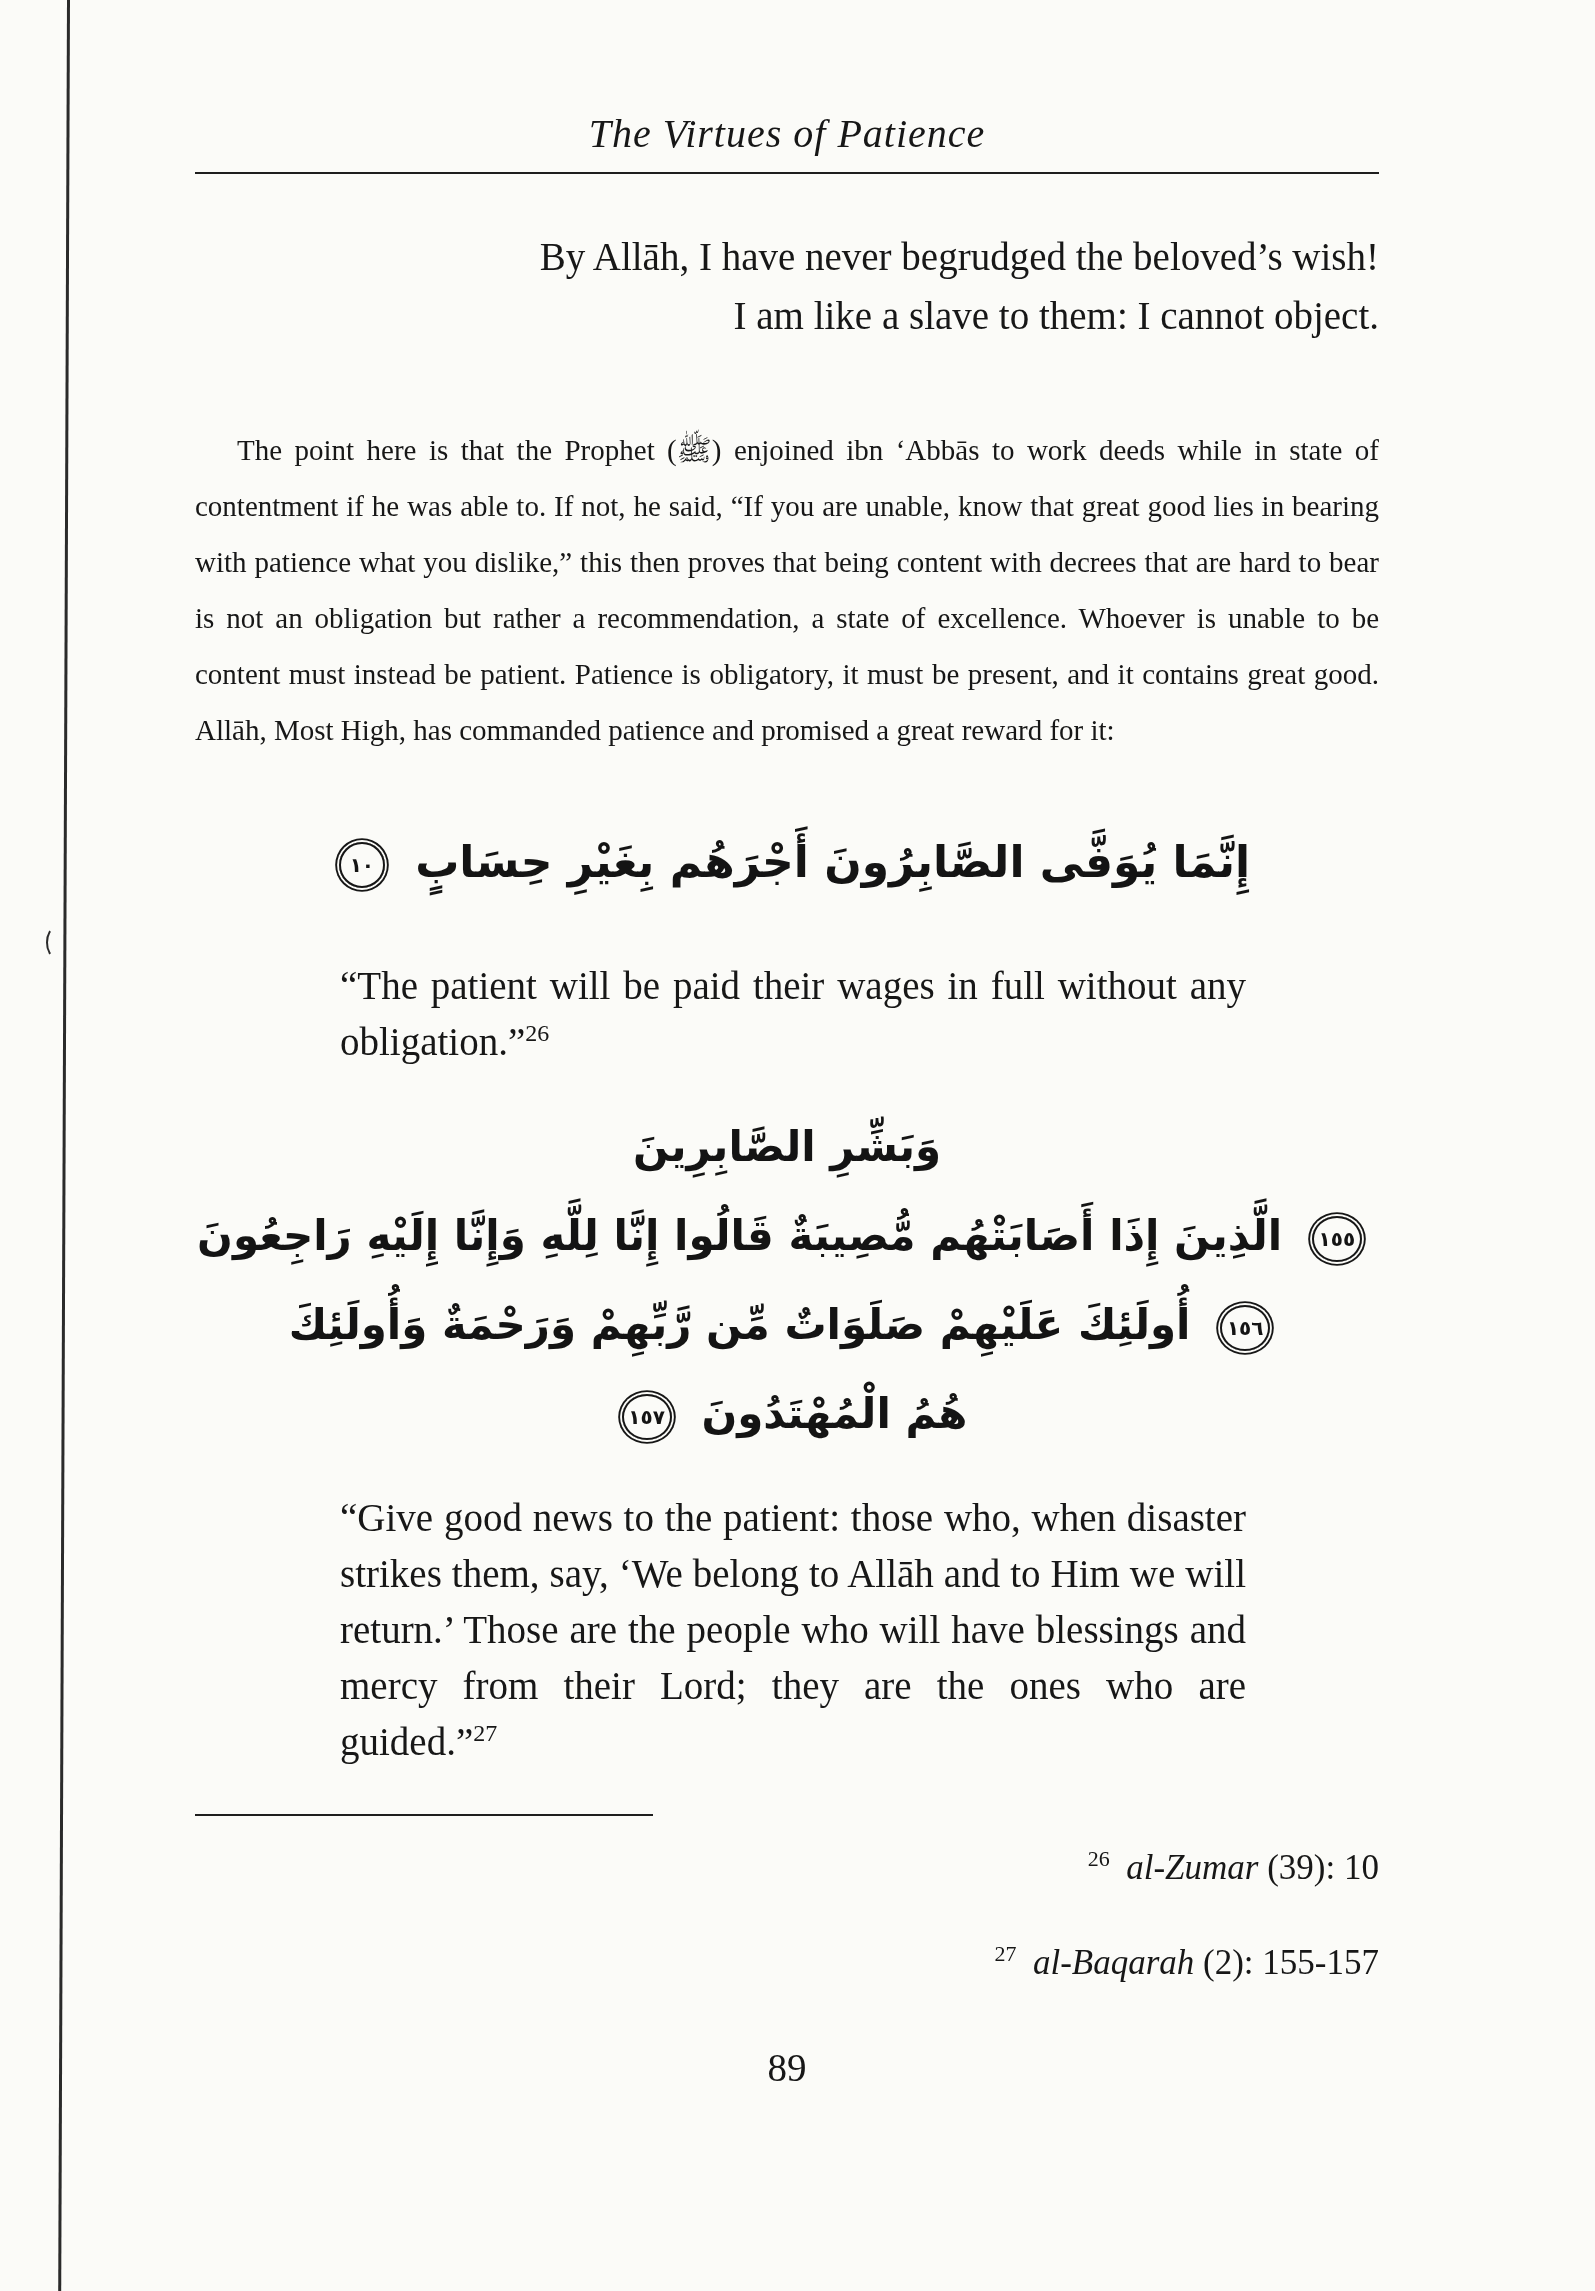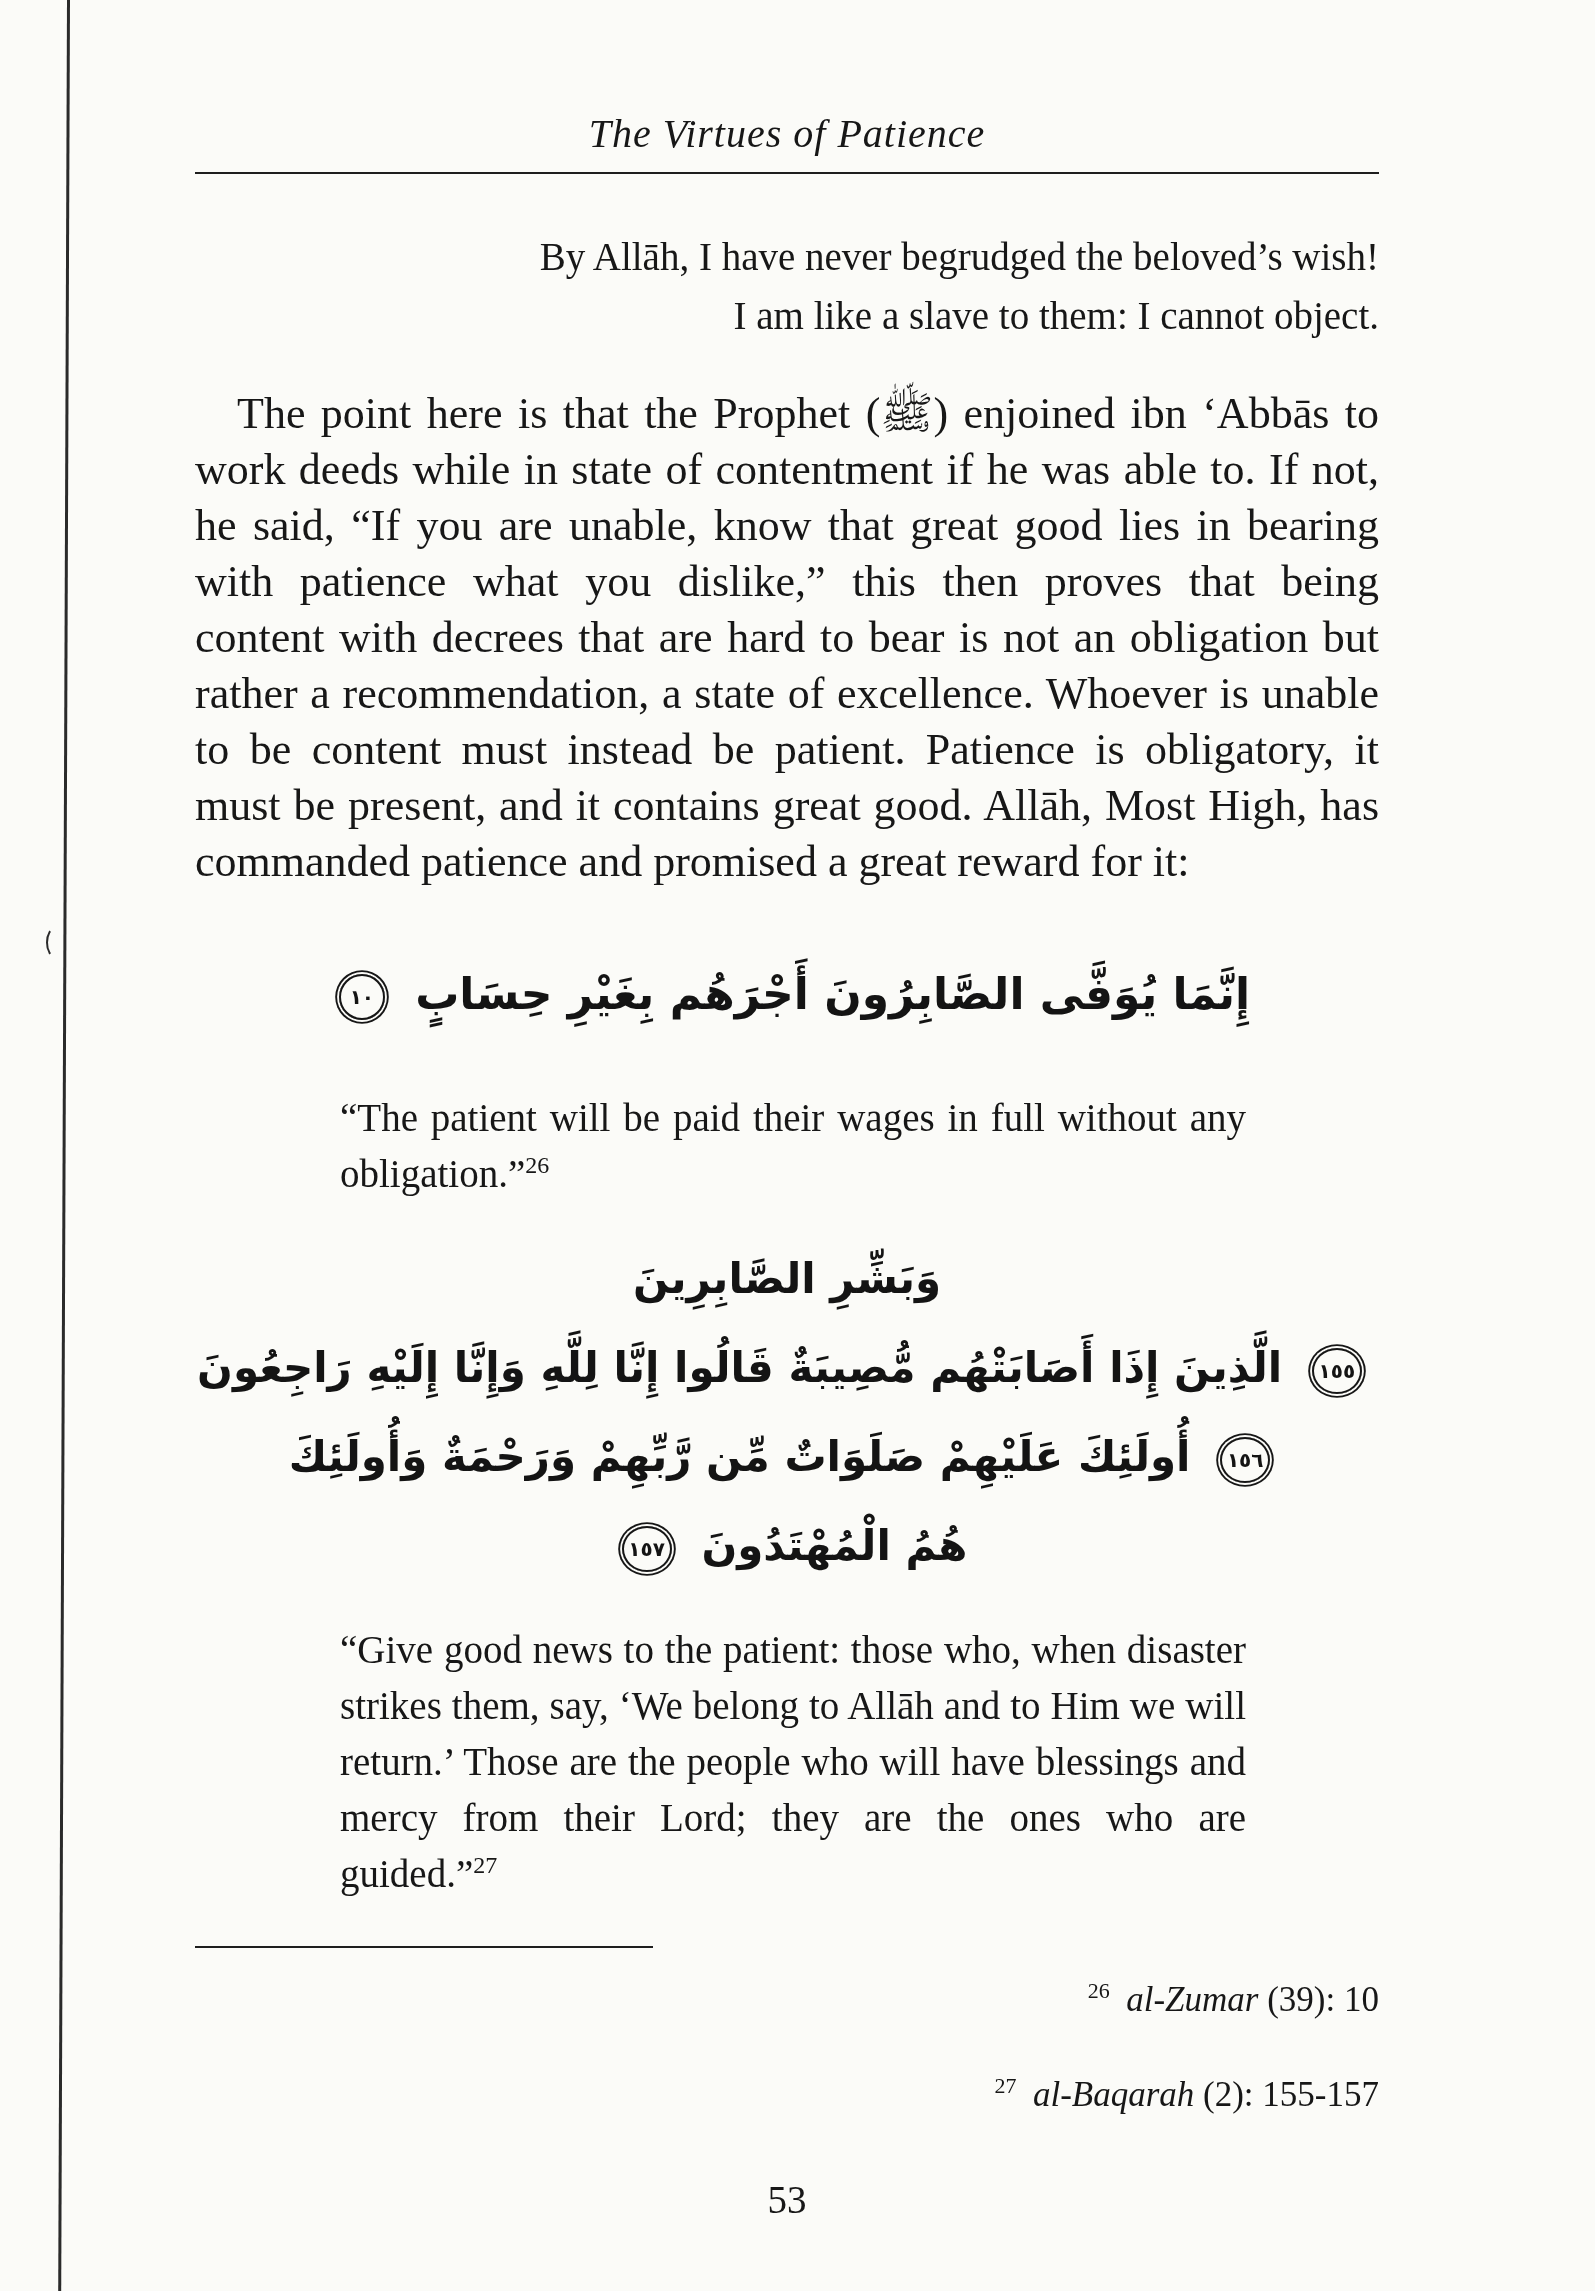--- a/index.html
+++ b/index.html
@@ -42,22 +42,22 @@
     border-top: 2.9px solid #1e1e1e;
     margin: 15px 0 0 0;
   }
   .couplet {
     margin-top: 53px;
     text-align: right;
     font-size: 39px;
     line-height: 59px;
   }
   .para {
-    margin: 41px 0 0 0;
-    font-size: 44px;
+    margin: 77px 0 0 0;
+    font-size: 29px;
     line-height: 56px;
     text-align: justify;
     text-indent: 42px;
   }
   .arabic {
     direction: rtl;
     text-align: center;
     font-family: "DejaVu Sans", sans-serif;
     font-weight: 700;
     color: #141414;
@@ -174,16 +174,16 @@
       <i>al-Zumar</i>
       <span>(39): 10</span>
     </div>
     <div class="fn">
       <sup class="ref">27</sup>
       <i>al-Baqarah</i>
       <span>(2): 155-157</span>
     </div>
   </footer>
 
-  <div class="pagenum">53</div>
+  <div class="pagenum">89</div>
 
 </main>
 
 
 </body></html>

